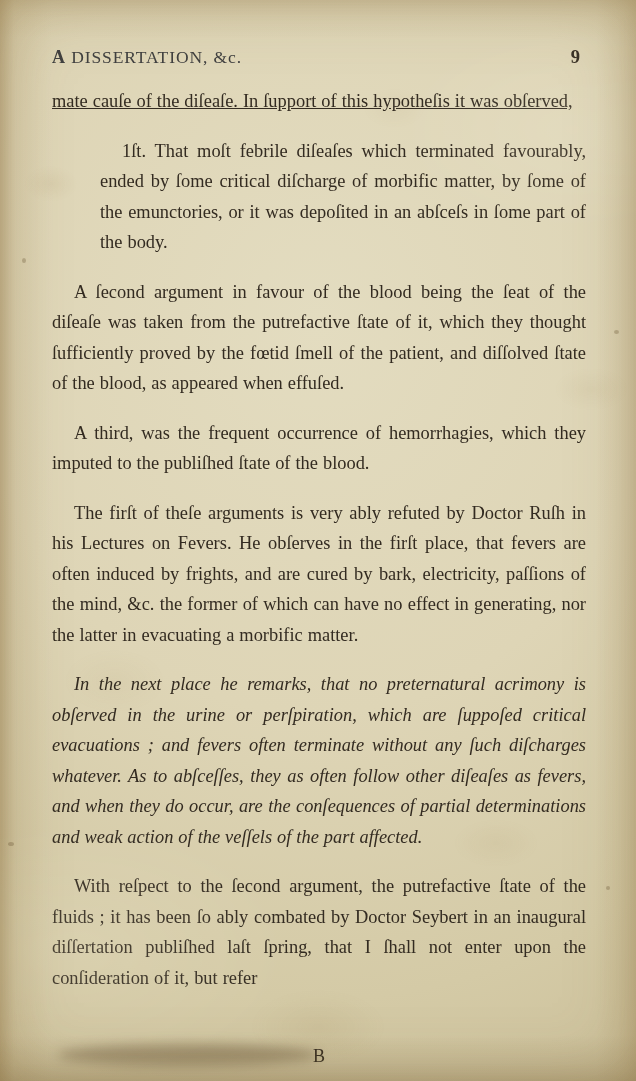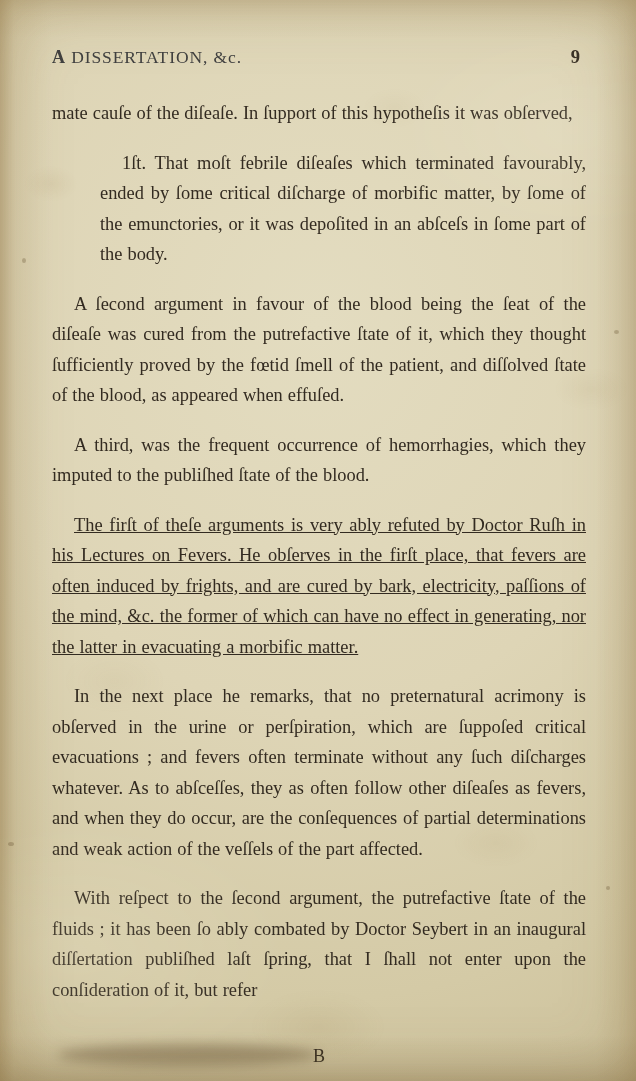--- a/index.html
+++ b/index.html
@@ -123,26 +123,26 @@
     line-height: 30.5px;
     text-align: justify;
     text-align-last: left;
     color: #332b21;
     word-spacing: 0.4px;
   }
   p.para + p.para { margin-top: 19px; }
   p.indent { text-indent: 22px; }
 
   
-  p.p1 { margin-top: 12px; }
+  p.p1 { margin-top: 0; text-decoration: underline; }
   p.p2 { margin-top: 41px; margin-left: 48px; }
   p.p3 { margin-top: 40px; }
   p.p4 { margin-top: 37px; }
-  p.p5 { margin-top: 36px; text-decoration: underline; }
-  p.p6 { margin-top: 36px; }
+  p.p5 { margin-top: 36px; }
+  p.p6 { margin-top: 36px; font-style: italic; }
   p.p7 { margin-top: 36px; }
 
   .signature-mark {
     position: absolute;
     left: 0;
     right: 0;
     top: 1046px;
     text-align: center;
     font-size: 18px;
     color: #332b21;
@@ -183,21 +183,21 @@
   <div id="textblock">
 
     <div class="running-head">
       <div class="head-title"><span class="cap-a">A</span><span> DISSERTATION, &amp;c.</span></div>
       <div class="head-folio">9</div>
     </div>
 
     <div class="body-area">
       <p class="para p1">mate cauſe of the diſeaſe.   In ſupport of this hypotheſis it was obſerved,</p>
       <p class="para indent p2">1ſt.  That moſt febrile diſeaſes which terminated favourably, ended by ſome critical diſcharge of morbific matter, by ſome of the emunctories, or it was depoſited in an abſceſs in ſome part of the body.</p>
-      <p class="para indent p3">A ſecond argument in favour of the blood being the ſeat of the diſeaſe was cured from the putrefactive ſtate of it, which they thought ſufficiently proved by the fœtid ſmell of the patient, and diſſolved ſtate of the blood, as appeared when effuſed.</p>
+      <p class="para indent p3">A ſecond argument in favour of the blood being the ſeat of the diſeaſe was taken from the putrefactive ſtate of it, which they thought ſufficiently proved by the fœtid ſmell of the patient, and diſſolved ſtate of the blood, as appeared when effuſed.</p>
       <p class="para indent p4">A third, was the frequent occurrence of hemorrhagies, which they imputed to the publiſhed ſtate of the blood.</p>
       <p class="para indent p5">The firſt of theſe arguments is very ably refuted by Doctor Ruſh in his Lectures on Fevers.   He obſerves in the firſt place, that fevers are often induced by frights, and are cured by bark, electricity, paſſions of the mind, &amp;c. the former of which can have no effect in generating, nor the latter in evacuating a morbific matter.</p>
       <p class="para indent p6">In the next place he remarks, that no preternatural acrimony is obſerved in the urine or perſpiration, which are ſuppoſed critical evacuations ; and fevers often terminate without any ſuch diſcharges whatever.   As to abſceſſes, they as often follow other diſeaſes as fevers, and when they do occur, are the conſequences of partial determinations and weak action of the veſſels of the part affected.</p>
       <p class="para indent p7">With reſpect to the ſecond argument, the putrefactive ſtate of the fluids ; it has been ſo ably combated by Doctor Seybert in an inaugural diſſertation publiſhed laſt ſpring, that I ſhall not enter upon the conſideration of it, but refer</p>
     </div>
 
     <div class="signature-mark">B</div>
   </div>
 
   <div id="bottom-smudge"></div>

